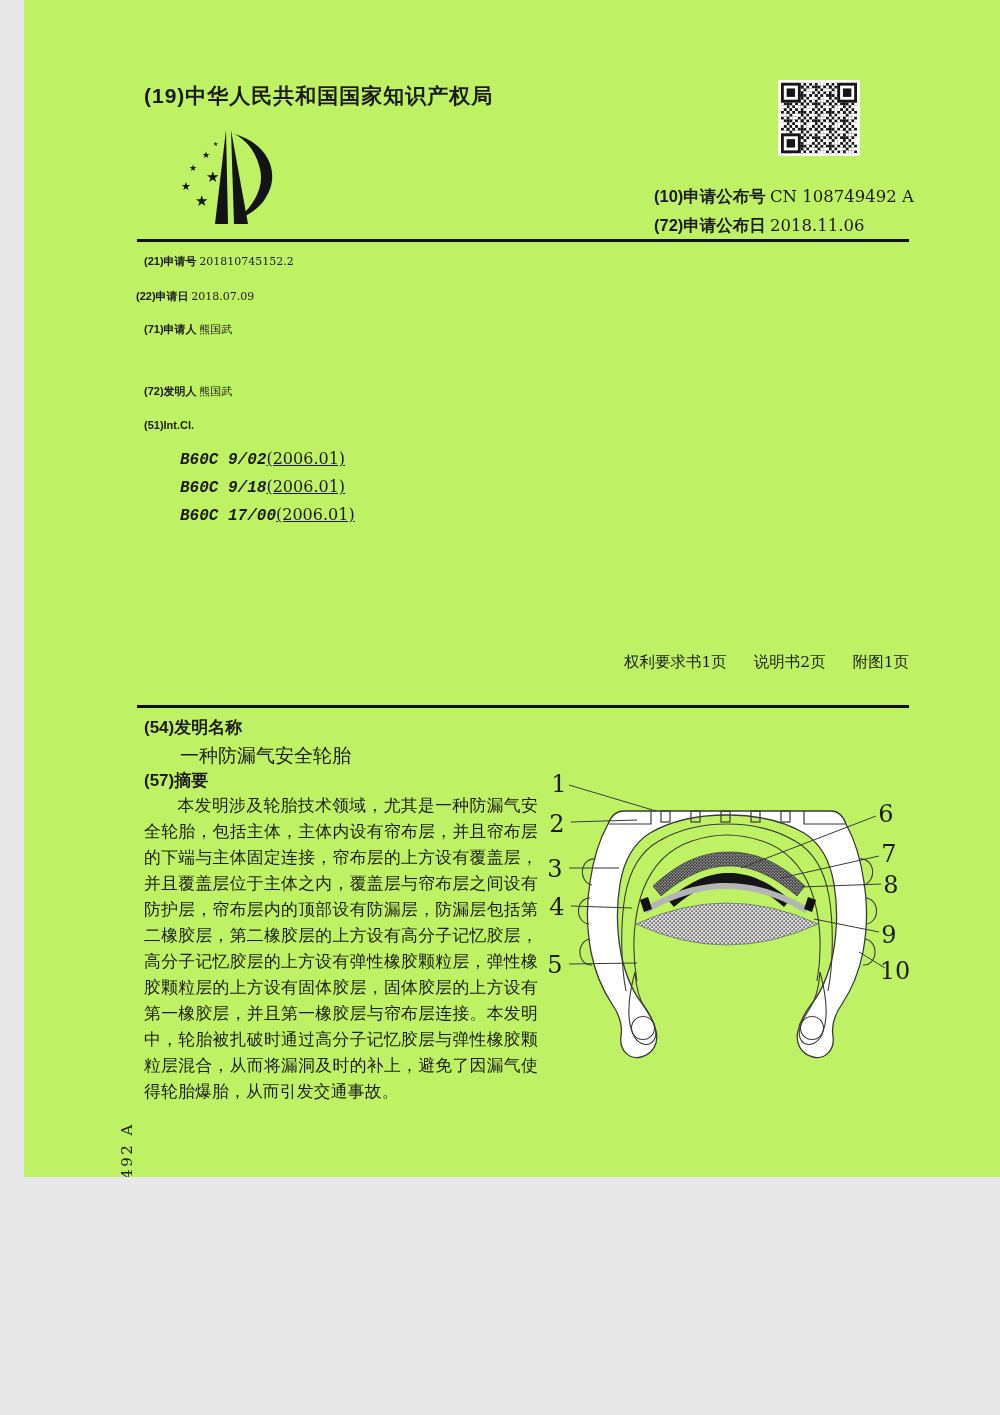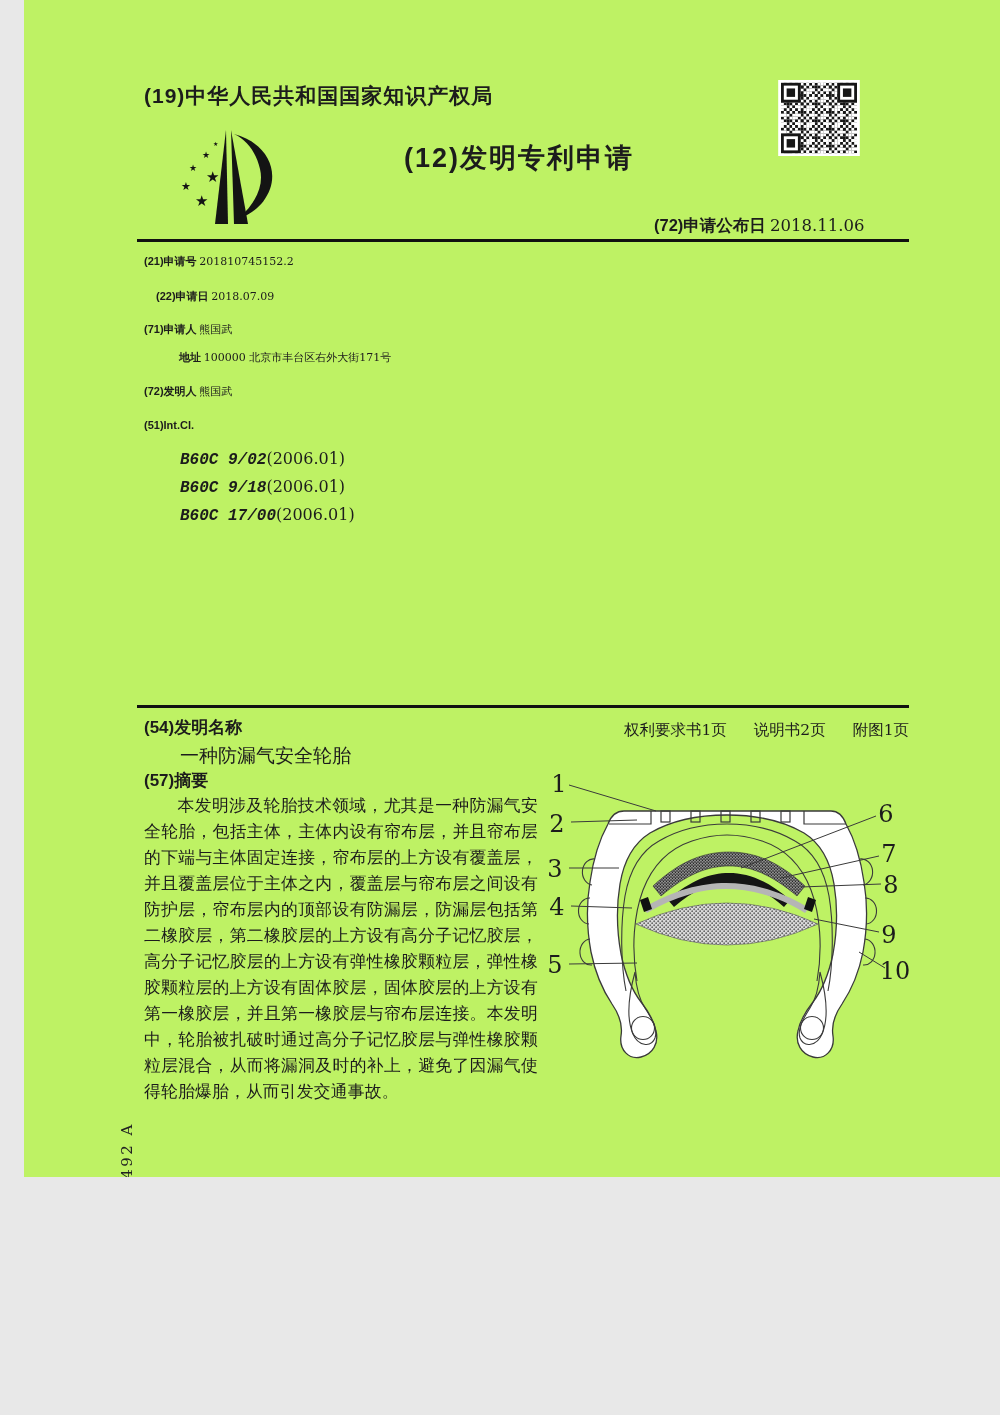--- a/index.html
+++ b/index.html
@@ -10,21 +10,21 @@
   .song{font-family:"DejaVu Serif","Liberation Serif",serif;}
   .mono-it{font-family:"Liberation Mono","DejaVu Sans Mono",monospace;font-style:italic;font-weight:bold;}
   .rule{background:#111;height:3px;}
   .office{font-size:21px;letter-spacing:1px;}
   .doctype{font-size:27px;letter-spacing:2px;}
   .publine{font-size:16.5px;white-space:nowrap;}
   .publine .v{font-size:16.5px;}
   .fieldrow{font-size:11px;white-space:nowrap;}
   .fieldrow .v{font-weight:normal;}
   .intcl-row{font-size:16px;white-space:nowrap;}
-  .intcl-row .ed{font-family:"DejaVu Serif","Liberation Serif",serif;font-style:normal;font-weight:normal;}
+  .intcl-row .ed{font-family:"DejaVu Serif","Liberation Serif",serif;font-style:normal;font-weight:normal;text-decoration:underline;}
   .pagesinfo{font-size:15.5px;}
   .pagesinfo span{margin-left:22px;}
   .seclabel{font-size:17px;}
   .invtitle{font-size:19px;}
   .abstract{width:394px;font-size:16.8px;line-height:26px;text-align:justify;
             text-indent:2em;letter-spacing:0.2px;}
   .vertcode{width:170px;text-align:center;transform:rotate(-90deg);transform-origin:center;
             font-size:15px;letter-spacing:2.5px;white-space:nowrap;color:#222;}
   svg text.figlbl{font-family:"DejaVu Serif","Liberation Serif",serif;font-size:24px;fill:#1c1c1c;}
 </style>
@@ -72,61 +72,60 @@
     <g fill="#141414" font-family="DejaVu Sans, sans-serif">
       <text x="33" y="80" font-size="15">★</text>
       <text x="19" y="64" font-size="11">★</text>
       <text x="44" y="56" font-size="15">★</text>
       <text x="27" y="45" font-size="9">★</text>
       <text x="40" y="32" font-size="9">★</text>
       <text x="51" y="20" font-size="6">★</text>
     </g>
   </svg>
 
-  <div class="abs hei doctype" style="left:380px;top:140px;">(12)发明专利申请</div>
-
+
+  <div class="abs publine" style="left:630px;top:186px;">
+    <span class="hei">(10)申请公布号</span>
+    <span class="song v">CN 108749492 A</span>
+  </div>
   <div class="abs publine" style="left:630px;top:215px;">
     <span class="hei">(72)申请公布日</span>
     <span class="song v">2018.11.06</span>
   </div>
 
   <div class="abs rule" style="left:113px;top:239px;width:772px;"></div>
 
   <div class="abs fieldrow" style="left:120px;top:254px;">
     <span class="hei">(21)申请号</span>
     <span class="song v">201810745152.2</span>
   </div>
-  <div class="abs fieldrow" style="left:132px;top:289px;">
+  <div class="abs fieldrow" style="left:112px;top:289px;">
     <span class="hei">(22)申请日</span>
     <span class="song v">2018.07.09</span>
   </div>
   <div class="abs fieldrow" style="left:120px;top:322px;">
     <span class="hei">(71)申请人</span>
     <span class="song v">熊国武</span>
   </div>
-  <div class="abs fieldrow" style="left:155px;top:350px;">
-    <span class="hei">地址</span>
-    <span class="song v">100000 北京市丰台区右外大街171号</span>
-  </div>
   <div class="abs fieldrow" style="left:120px;top:384px;">
     <span class="hei">(72)发明人</span>
     <span class="song v">熊国武</span>
   </div>
   <div class="abs fieldrow hei" style="left:120px;top:419px;">(51)Int.Cl.</div>
   <div class="abs intcl-row mono-it" style="left:156px;top:449px;">
     <span>B60C 9/02</span><span class="ed">(2006.01)</span>
   </div>
   <div class="abs intcl-row mono-it" style="left:156px;top:477px;">
     <span>B60C 9/18</span><span class="ed">(2006.01)</span>
   </div>
   <div class="abs intcl-row mono-it" style="left:156px;top:505px;">
     <span>B60C 17/00</span><span class="ed">(2006.01)</span>
   </div>
 
-  <div class="abs song pagesinfo" style="right:115px;top:720px;">
+  <div class="abs song pagesinfo" style="right:115px;top:652px;">
     <span>权利要求书1页</span>
     <span>说明书2页</span>
     <span>附图1页</span>
   </div>
 
   <div class="abs rule" style="left:113px;top:705px;width:772px;"></div>
 
   <div class="abs hei seclabel" style="left:120px;top:716px;">(54)发明名称</div>
   <div class="abs song invtitle" style="left:156px;top:743px;">一种防漏气安全轮胎</div>
 

